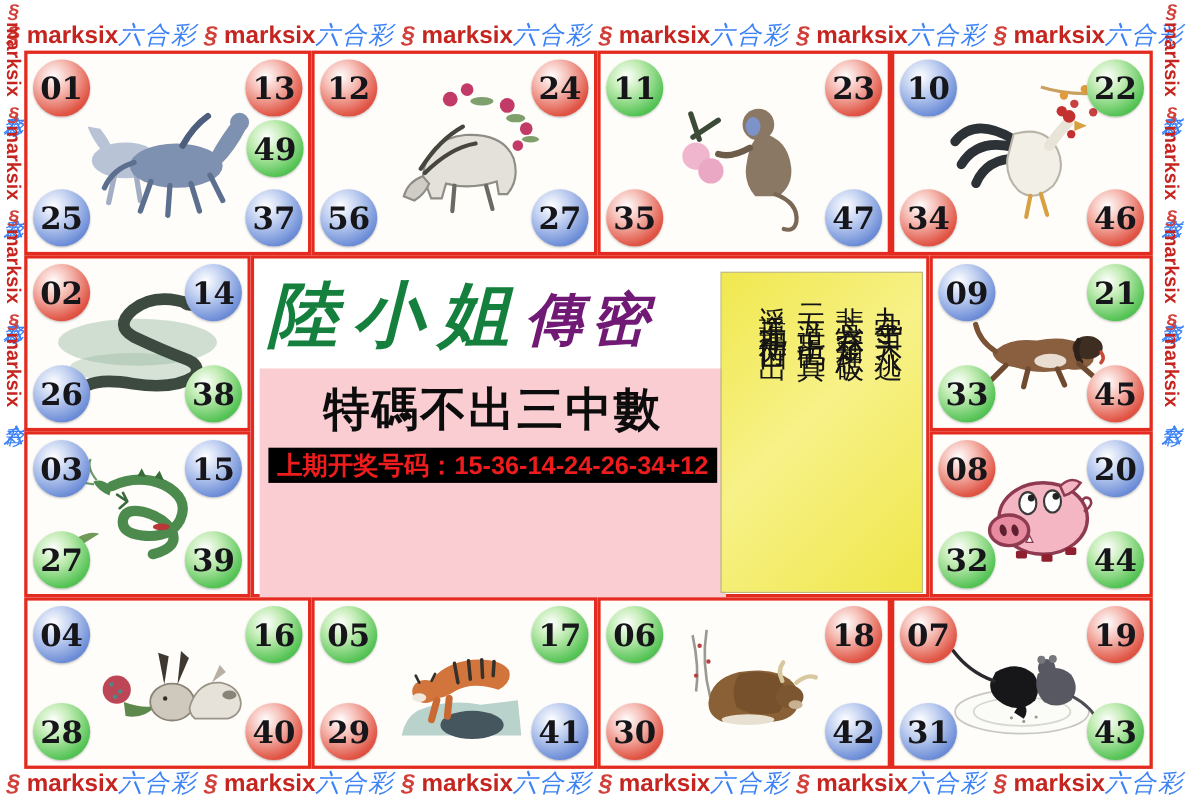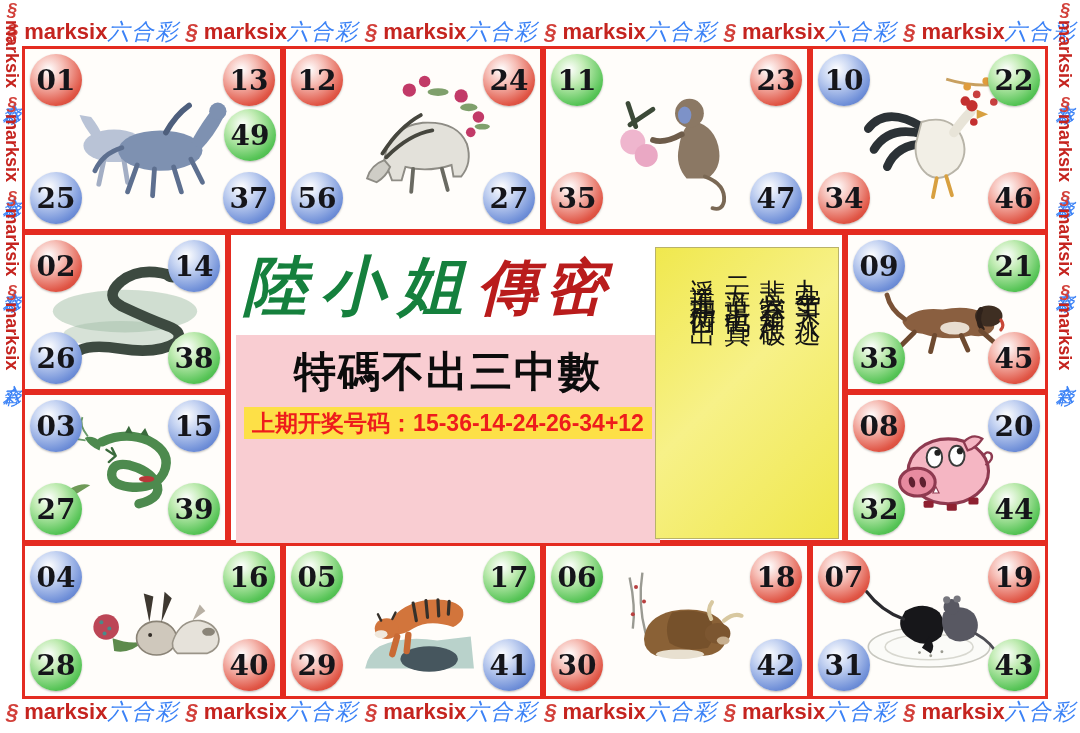--- a/index.html
+++ b/index.html
@@ -50,34 +50,34 @@
   .center-panel {
     position:absolute; left:228px; top:232px; width:617px; height:311px;
     background:#ffffff; border:3px solid #e42b20;
   }
   .sheet-title {
     position:absolute; left:12px; top:8px; width:410px; height:92px;
     font-family:"DejaVu Serif", serif; font-weight:bold; font-style:italic;
     white-space:nowrap;
   }
   .title-part1 { font-size:64px; color:#15803d; letter-spacing:14px; }
-  .title-part2 { font-size:60px; color:#b91c1c; letter-spacing:8px; }
+  .title-part2 { font-size:52px; color:#701a75; letter-spacing:8px; }
 
   .pink-box {
     position:absolute; left:5px; top:100px; width:424px; height:262px;
     background:#f9cdd2; text-align:center; overflow:hidden;
   }
   .headline {
     font-weight:900; font-size:42px; color:#0c0c0c; letter-spacing:2px;
     line-height:1.1; font-family:"Liberation Sans", sans-serif;
   }
   .headline-1 { margin-top:14px; }
   .headline-2 { margin-top:10px; }
   .draw-line {
-    margin:12px auto 0 auto; width:96%; background:#fde047;
+    margin:12px auto 0 auto; width:96%; background:#000000;
     font-size:23px; font-weight:bold; color:#ee1c1c; line-height:32px; white-space:nowrap;
   }
 
   .poem-panel {
     position:absolute; left:424px; top:12px; width:184px; height:292px;
     background:linear-gradient(135deg,#f0e84e 0%,#f7f188 45%,#efe74a 100%);
     border:1px solid #b9b26a;
     writing-mode:vertical-rl; text-orientation:upright;
     padding:10px 8px; color:#141414;
     font-size:26px; letter-spacing:7px; line-height:1;

